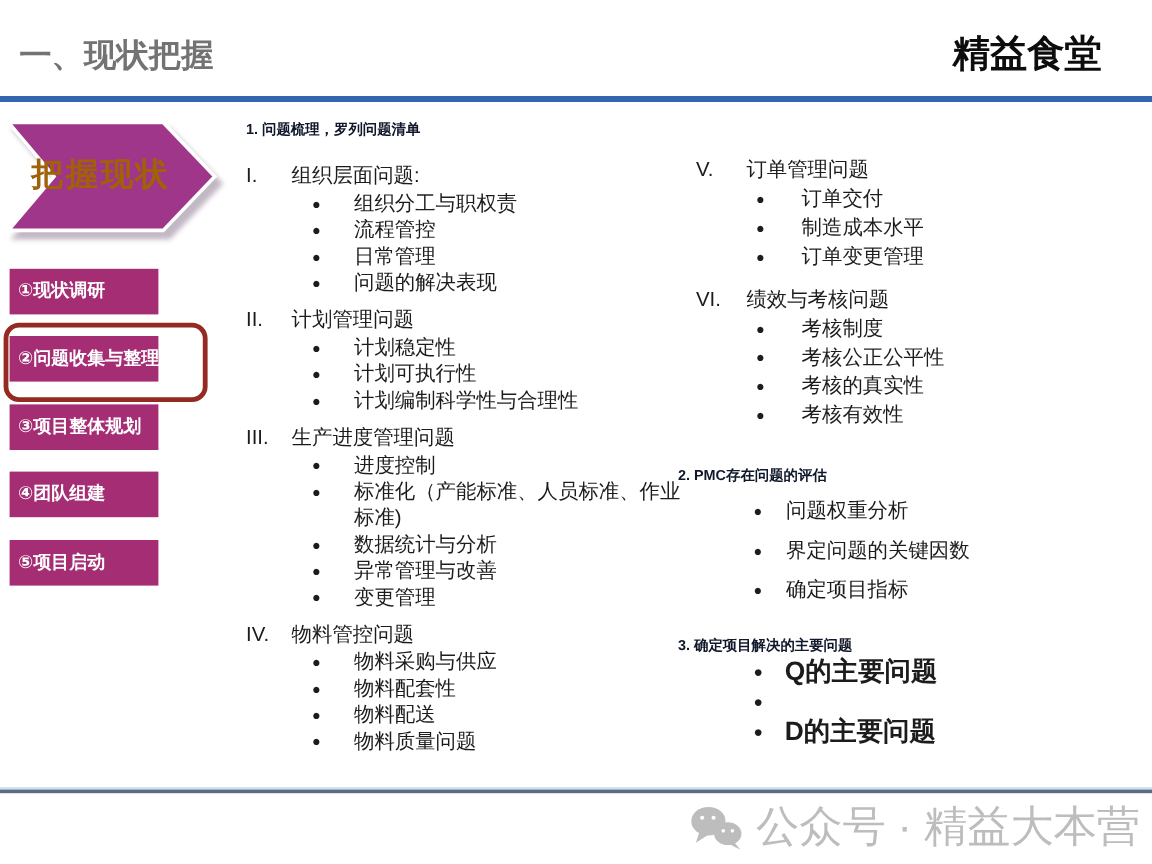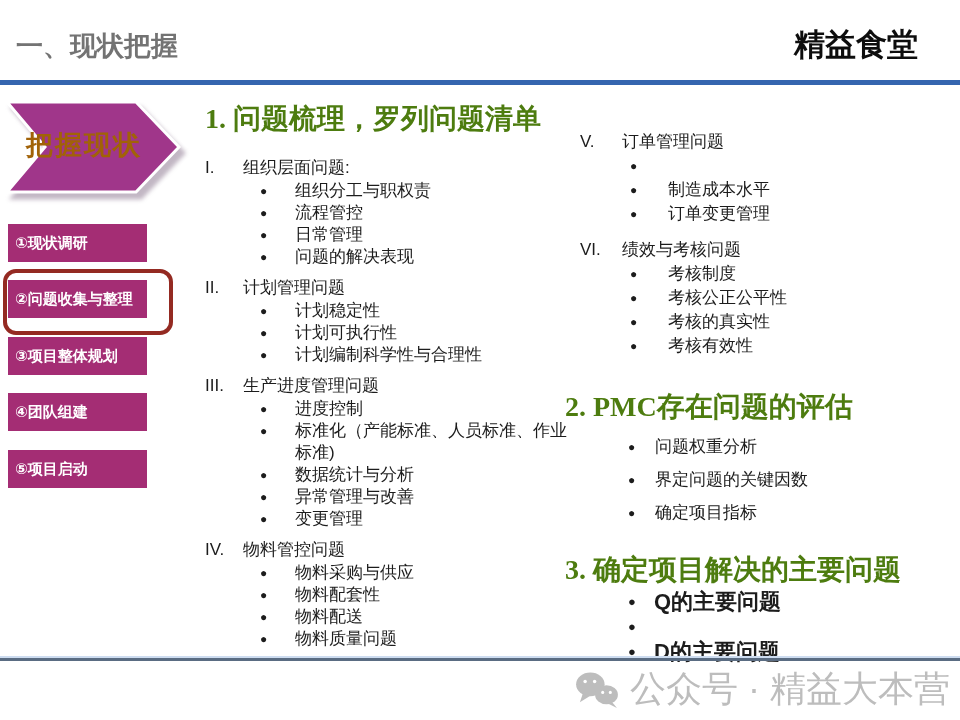--- a/index.html
+++ b/index.html
@@ -11,31 +11,31 @@
   .brand{position:absolute;right:42px;top:24px;font-size:31px;font-weight:bold;color:#0d0d0d;}
   .top-line{position:absolute;left:0;top:80px;width:960px;height:5px;background:#3565af;}
 
   
   .chevron-wrap{position:absolute;left:4px;top:96px;width:180px;height:102px;
                 filter:drop-shadow(5px 6px 2px rgba(120,95,125,.45));}
   .chevron-label{position:absolute;left:26px;top:127px;font-size:27px;font-weight:bold;
                  color:#a16207;letter-spacing:2px;}
 
   
-  .side-btn{position:absolute;left:8px;width:139px;height:38px;background:#a42d74;color:#ffffff;
+  .side-btn{position:absolute;left:8px;width:124px;height:38px;background:#a42d74;color:#ffffff;
             font-weight:bold;font-size:15px;line-height:38px;padding-left:7px;box-sizing:border-box;
             white-space:nowrap;cursor:pointer;}
   .b1{top:224px}.b2{top:280px}.b3{top:337px}.b4{top:393px}.b5{top:450px}
   .active-outline{position:absolute;left:3px;top:269px;width:162px;height:58px;
                   border:4px solid #942a22;border-radius:13px;pointer-events:none;}
 
   
   .col-left{position:absolute;left:205px;top:100px;width:362px;}
   .col-right{position:absolute;left:565px;top:130px;width:392px;}
-  .sec-title{font-family:Liberation Serif, serif;font-size:28px;font-weight:bold;color:#4d7c0f;}
+  .sec-title{font-family:Liberation Sans, sans-serif;font-size:12px;font-weight:bold;color:#0f172a;}
   .sec1-title{margin-bottom:18px;}
   .grp{margin-bottom:8px;}
   .grp-head{display:flex;font-size:17px;line-height:24px;}
   .grp-num{width:38px;flex:none;}
   .col-right .grp-head{padding-left:15px;}
   .col-right .grp-num{width:42px;}
   .b-row{display:flex;font-size:17px;line-height:22px;}
   .col-left .b-row{padding-left:55px;}
   .col-left .dot{width:35px;flex:none;font-size:12px;}
   .col-right .grp .b-row{padding-left:65px;line-height:24px;}
@@ -178,20 +178,21 @@
   </div>
 
   <div class="col-right">
     <div class="grp">
       <div class="grp-head">
         <span class="grp-num">V.</span>
         <span class="b-text">订单管理问题</span>
       </div>
       <div class="b-row">
           <span class="dot"></span>
+          <span class="b-text">订单交付</span>
         </div>
       <div class="b-row">
           <span class="dot"></span>
           <span class="b-text">制造成本水平</span>
         </div>
       <div class="b-row">
           <span class="dot"></span>
           <span class="b-text">订单变更管理</span>
         </div>
     </div>

